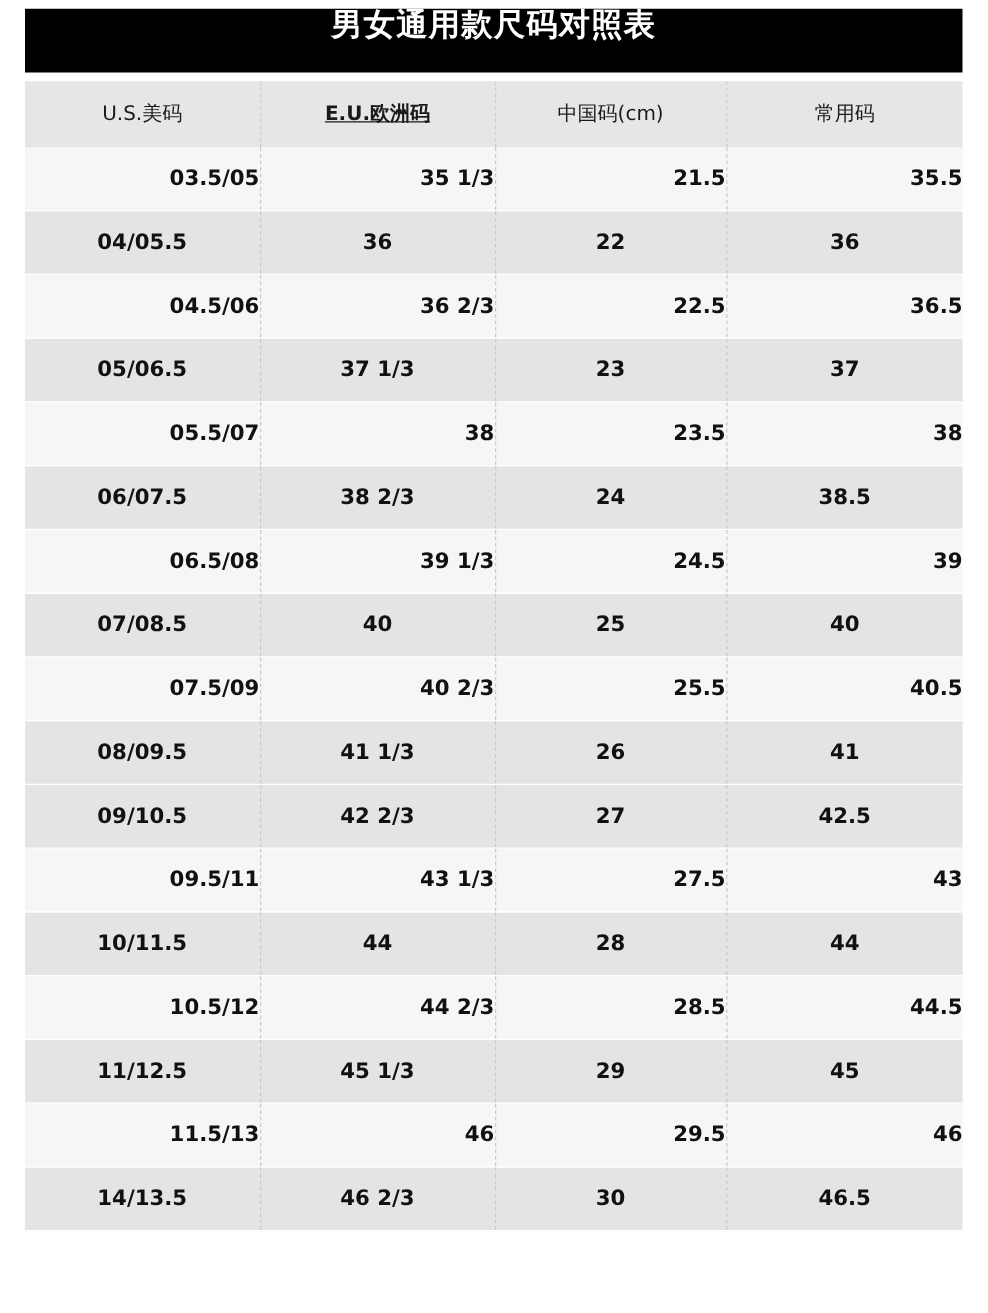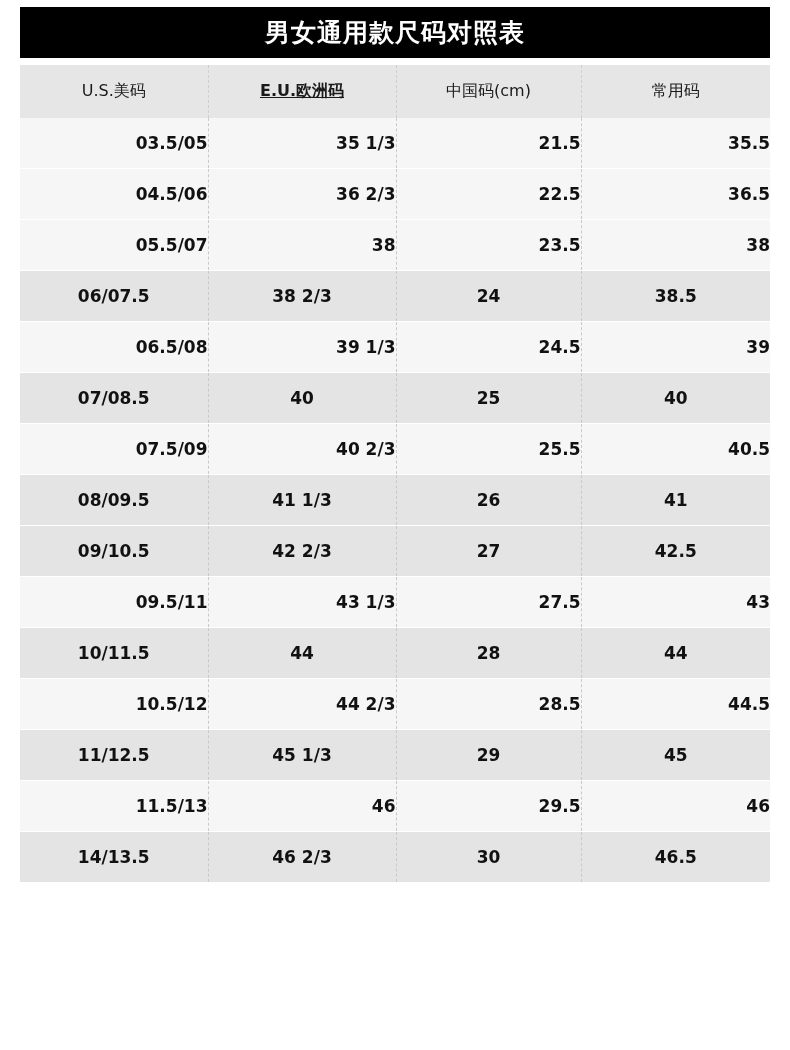--- a/index.html
+++ b/index.html
@@ -24,21 +24,21 @@
   }
   .title-bar {
     position: absolute;
     left: 20px;
     top: 7px;
     width: 750px;
     height: 51px;
     background: #000000;
     color: #ffffff;
     display: flex;
-    align-items: center;
+    align-items: flex-start;
     justify-content: center;
     letter-spacing: 1px;
   }
   .title-text {
     font-size: 25px;
     font-weight: bold;
     line-height: 1;
     color: #ffffff;
     font-family: "DejaVu Sans", "Liberation Sans", sans-serif;
   }
@@ -144,26 +144,38 @@
         <th>常用码</th>
       </tr>
     </thead>
     <tbody>
         <tr class="odd">
           <td>03.5/05</td>
           <td>35 1/3</td>
           <td>21.5</td>
           <td>35.5</td>
         </tr>
+        <tr class="even">
+          <td>04/05.5</td>
+          <td>36</td>
+          <td>22</td>
+          <td>36</td>
+        </tr>
         <tr class="odd">
           <td>04.5/06</td>
           <td>36 2/3</td>
           <td>22.5</td>
           <td>36.5</td>
         </tr>
+        <tr class="even">
+          <td>05/06.5</td>
+          <td>37 1/3</td>
+          <td>23</td>
+          <td>37</td>
+        </tr>
         <tr class="odd">
           <td>05.5/07</td>
           <td>38</td>
           <td>23.5</td>
           <td>38</td>
         </tr>
         <tr class="even">
           <td>06/07.5</td>
           <td>38 2/3</td>
           <td>24</td>

